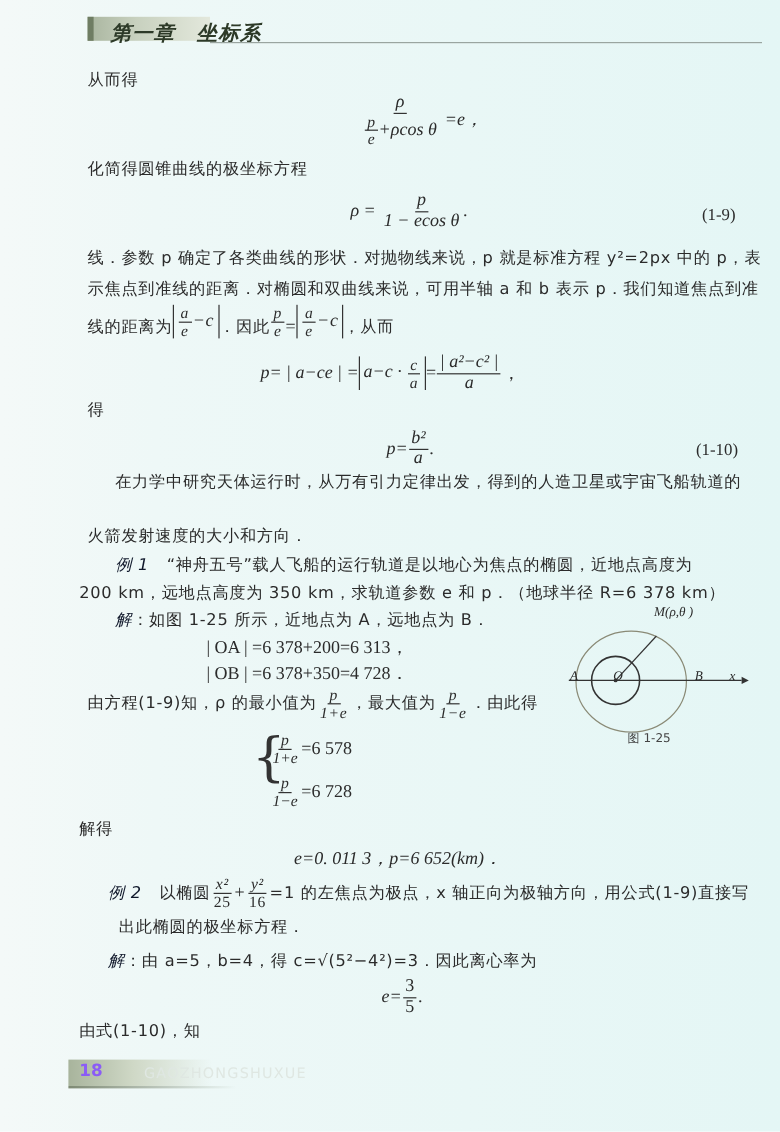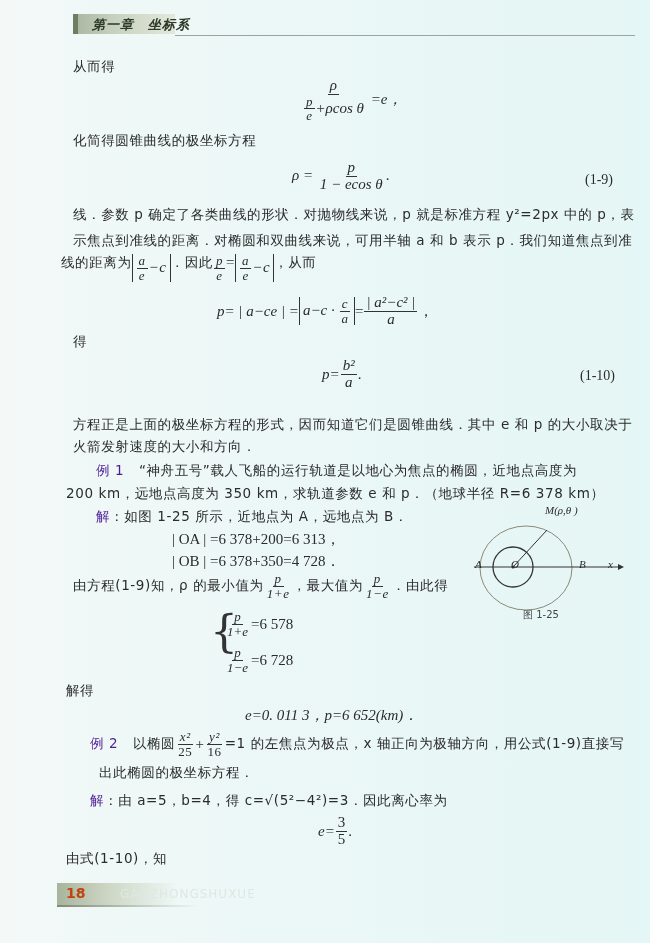--- a/index.html
+++ b/index.html
@@ -13,38 +13,38 @@
   .page { position: absolute; left: 0; top: 0; width: 650px; height: 943px; }
   .abs { position: absolute; white-space: nowrap; }
   .cn { font-family: "DejaVu Sans", "Liberation Sans", sans-serif; font-size: 13.5px; letter-spacing: 0.6px; }
   .m { font-family: "Liberation Serif", "DejaVu Serif", serif; font-size: 15px; }
   .i { font-style: italic; }
   .frac { display: inline-flex; flex-direction: column; align-items: center; vertical-align: middle; line-height: 1.05; margin: 0 1px; }
   .frac .num { border-bottom: 1px solid #333; padding: 0 2px; }
   .frac .den { padding: 0 2px; }
   .abs-bar { display: inline-block; border-left: 1px solid #333; border-right: 1px solid #333; padding: 0 3px; vertical-align: middle; }
   .eqno { font-family: "Liberation Serif", serif; font-size: 14px; }
-  .green { color: #4c1d95; }
+  .green { color: #0f172a; font-style: italic; }
 
   
   .hdr-band {
     position: absolute; left: 73px; top: 14px; width: 102px; height: 20px;
     background: linear-gradient(90deg, #a9b59f 0%, #c8d1bf 40%, #e3e8dc 100%);
   }
   .hdr-mark { position: absolute; left: 73px; top: 14px; width: 5px; height: 20px; background: #6f7d63; }
-  .hdr-title { position: absolute; left: 92px; top: 16px; font-family: "DejaVu Sans", sans-serif; font-size: 13px; font-weight: bold; font-style: italic; color: #2d3a28; letter-spacing: 1px; }
+  .hdr-title { position: absolute; left: 92px; top: 16px; font-family: "DejaVu Sans", sans-serif; font-size: 17px; font-weight: bold; font-style: italic; color: #2d3a28; letter-spacing: 1px; }
   .hdr-line { position: absolute; left: 175px; top: 35px; width: 460px; height: 1px; background: #9aa5a0; }
 
   
   .ftr-band {
     position: absolute; left: 57px; top: 883px; width: 120px; height: 22px;
     background: linear-gradient(90deg, #a8b49c 0%, #cfd8c6 45%, rgba(230,240,230,0) 100%);
   }
   .ftr-line { position: absolute; left: 57px; top: 905px; width: 140px; height: 2px; background: linear-gradient(90deg, #7e8a74, rgba(126,138,116,0)); }
-  .ftr-num { position: absolute; left: 66px; top: 885px; font-family: "DejaVu Sans", sans-serif; font-size: 14px; font-weight: bold; color: #c2410c; }
+  .ftr-num { position: absolute; left: 66px; top: 885px; font-family: "DejaVu Sans", sans-serif; font-size: 14px; font-weight: bold; color: #8b5cf6; }
   .ftr-wm { position: absolute; left: 120px; top: 887px; font-family: "DejaVu Sans", sans-serif; font-size: 12px; color: #dfe7e2; letter-spacing: 1px; }
 
   
   .fig { position: absolute; left: 460px; top: 500px; width: 170px; height: 130px; }
   .figcap { position: absolute; left: 523px; top: 608px; font-family: "DejaVu Sans", sans-serif; font-size: 10px; color: #444; }
   .brace { font-size: 44px; font-family: "DejaVu Serif", serif; line-height: 1; color: #333; }
 </style>
 </head>
 <body>
 
@@ -74,21 +74,21 @@
     <span class="i">ρ = </span>
     <span class="frac">
         <span class="num i">p</span>
         <span class="den i">1 − ecos θ</span>
       </span><span>.</span>
   </div>
   <div class="abs eqno" style="left:585px;top:172px;">(1-9)</div>
 
   <div class="abs cn" style="left:73px;top:206px;">线．参数 p 确定了各类曲线的形状．对抛物线来说，p 就是标准方程 y²=2px 中的 p，表</div>
   <div class="abs cn" style="left:73px;top:232px;">示焦点到准线的距离．对椭圆和双曲线来说，可用半轴 a 和 b 表示 p．我们知道焦点到准</div>
-  <div class="abs cn" style="left:61px;top:254px;display:flex;align-items:flex-start;">
+  <div class="abs cn" style="left:73px;top:254px;display:flex;align-items:flex-end;">
     <span>线的距离为</span>
     <span class="abs-bar m"><span class="frac" style="font-size:13px;">
           <span class="num i">a</span>
           <span class="den i">e</span>
         </span><span class="i">−c</span></span>
     <span>．因此</span>
     <span class="frac m" style="font-size:13px;">
         <span class="num i">p</span>
         <span class="den i">e</span>
       </span>
@@ -119,21 +119,21 @@
   <div class="abs m" style="left:322px;top:358px;display:flex;align-items:center;">
     <span class="i">p=</span>
     <span class="frac">
         <span class="num i">b²</span>
         <span class="den i">a</span>
       </span>
       <span>.</span>
   </div>
   <div class="abs eqno" style="left:580px;top:368px;">(1-10)</div>
 
-  <div class="abs cn" style="left:73px;top:416px;">方程正是上面的极坐标方程的形式，因而知道它们是圆锥曲线．其中 e 和 p 的大小取决于</div>
+  <div class="abs cn" style="left:96px;top:393px;">在力学中研究天体运行时，从万有引力定律出发，得到的人造卫星或宇宙飞船轨道的</div>
   <div class="abs cn" style="left:73px;top:438px;">火箭发射速度的大小和方向．</div>
 
   <div class="abs cn" style="left:96px;top:462px;">
     <span class="green">例 1</span>&nbsp;&nbsp;&nbsp;<span>“神舟五号”载人飞船的运行轨道是以地心为焦点的椭圆，近地点高度为</span>
   </div>
   <div class="abs cn" style="left:66px;top:485px;">200 km，远地点高度为 350 km，求轨道参数 e 和 p．（地球半径 R=6 378 km）</div>
 
   <div class="abs cn" style="left:96px;top:508px;">
     <span class="green">解</span><span>：如图 1-25 所示，近地点为 A，远地点为 B．</span>
   </div>

